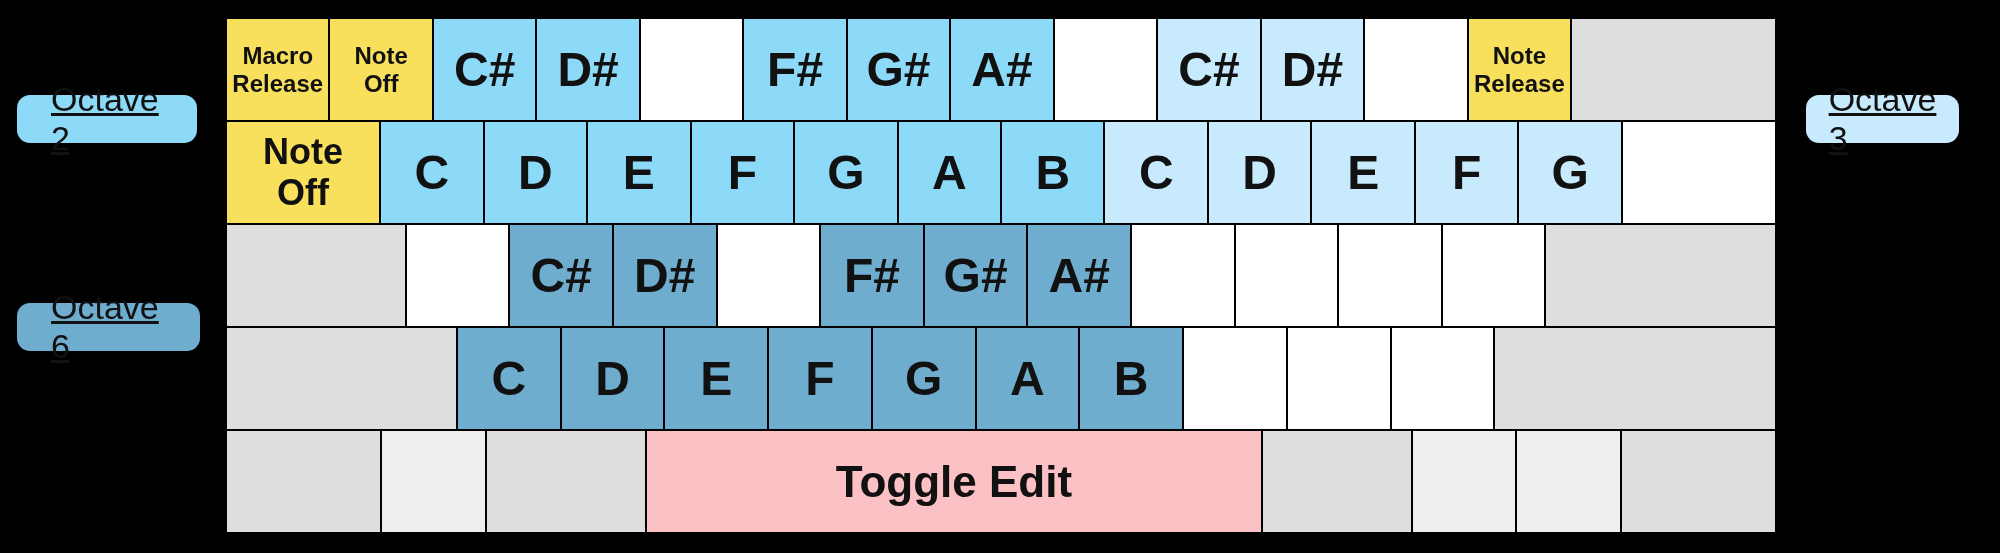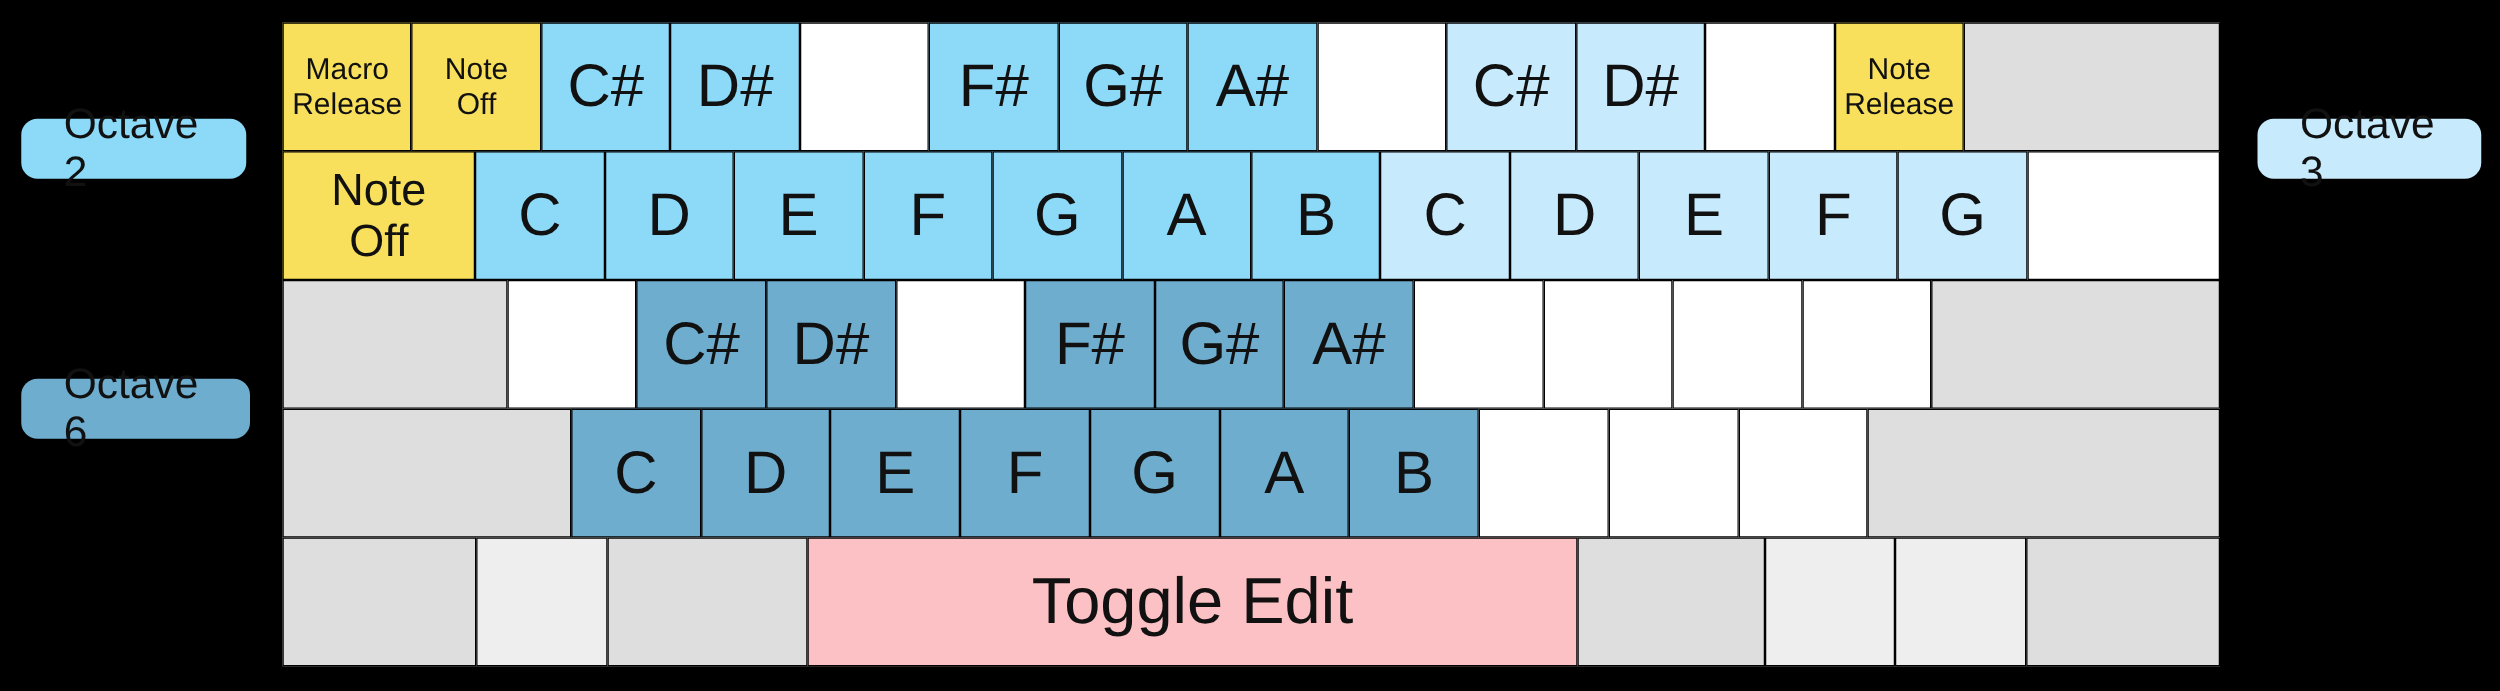--- a/index.html
+++ b/index.html
@@ -4,37 +4,37 @@
 <style>
   html,body{margin:0;padding:0;background:#000;}
   body{
     width:2000px;height:553px;position:relative;overflow:hidden;
     font-family:"Liberation Sans","DejaVu Sans",sans-serif;color:#111;
   }
   #keyboard{
     position:absolute;left:226px;top:18px;width:1550px;height:515px;
     display:flex;flex-direction:column;background:#000;
   }
-  .kb-row{display:flex;flex:1 1 0;min-height:0;}
+  .kb-row{display:flex;flex:1 1 0;min-height:0;font-weight:bold;}
   .key{
     display:flex;align-items:center;justify-content:center;text-align:center;
     border:1.5px solid #000;box-sizing:border-box;
     white-space:pre-line;line-height:1.12;overflow:hidden;
   }
   .size-large{font-size:48px;}
   .size-medium{font-size:36px;}
-  .size-mlarge{font-size:52px;}
+  .size-mlarge{font-size:44px;}
   .size-small{font-size:24px;line-height:1.15;}
   .pill{
     position:absolute;height:48px;display:flex;align-items:center;justify-content:center;
-    border-radius:13px;font-size:34px;color:#111;padding:0 34px;box-sizing:border-box;
+    border-radius:13px;font-size:34px;color:#111;padding:0 34px;box-sizing:border-box;text-decoration:underline;
   }
   #pill-octave-2{left:17px;top:95px;width:180px;}
   #pill-octave-1{left:17px;top:303px;width:183px;}
-  #pill-octave-3{left:1806px;top:95px;width:179px;}
+  #pill-octave-3{left:1806px;top:95px;width:153px;}
 </style>
 </head>
 <body>
 
 <div id="pill-octave-2" class="pill" style="background: rgb(140, 217, 248);">Octave 2</div>
 
 <div id="pill-octave-1" class="pill" style="background: rgb(111, 173, 206);">Octave 6</div>
 
 <div id="pill-octave-3" class="pill" style="background: rgb(199, 234, 252);">Octave 3</div>
 

